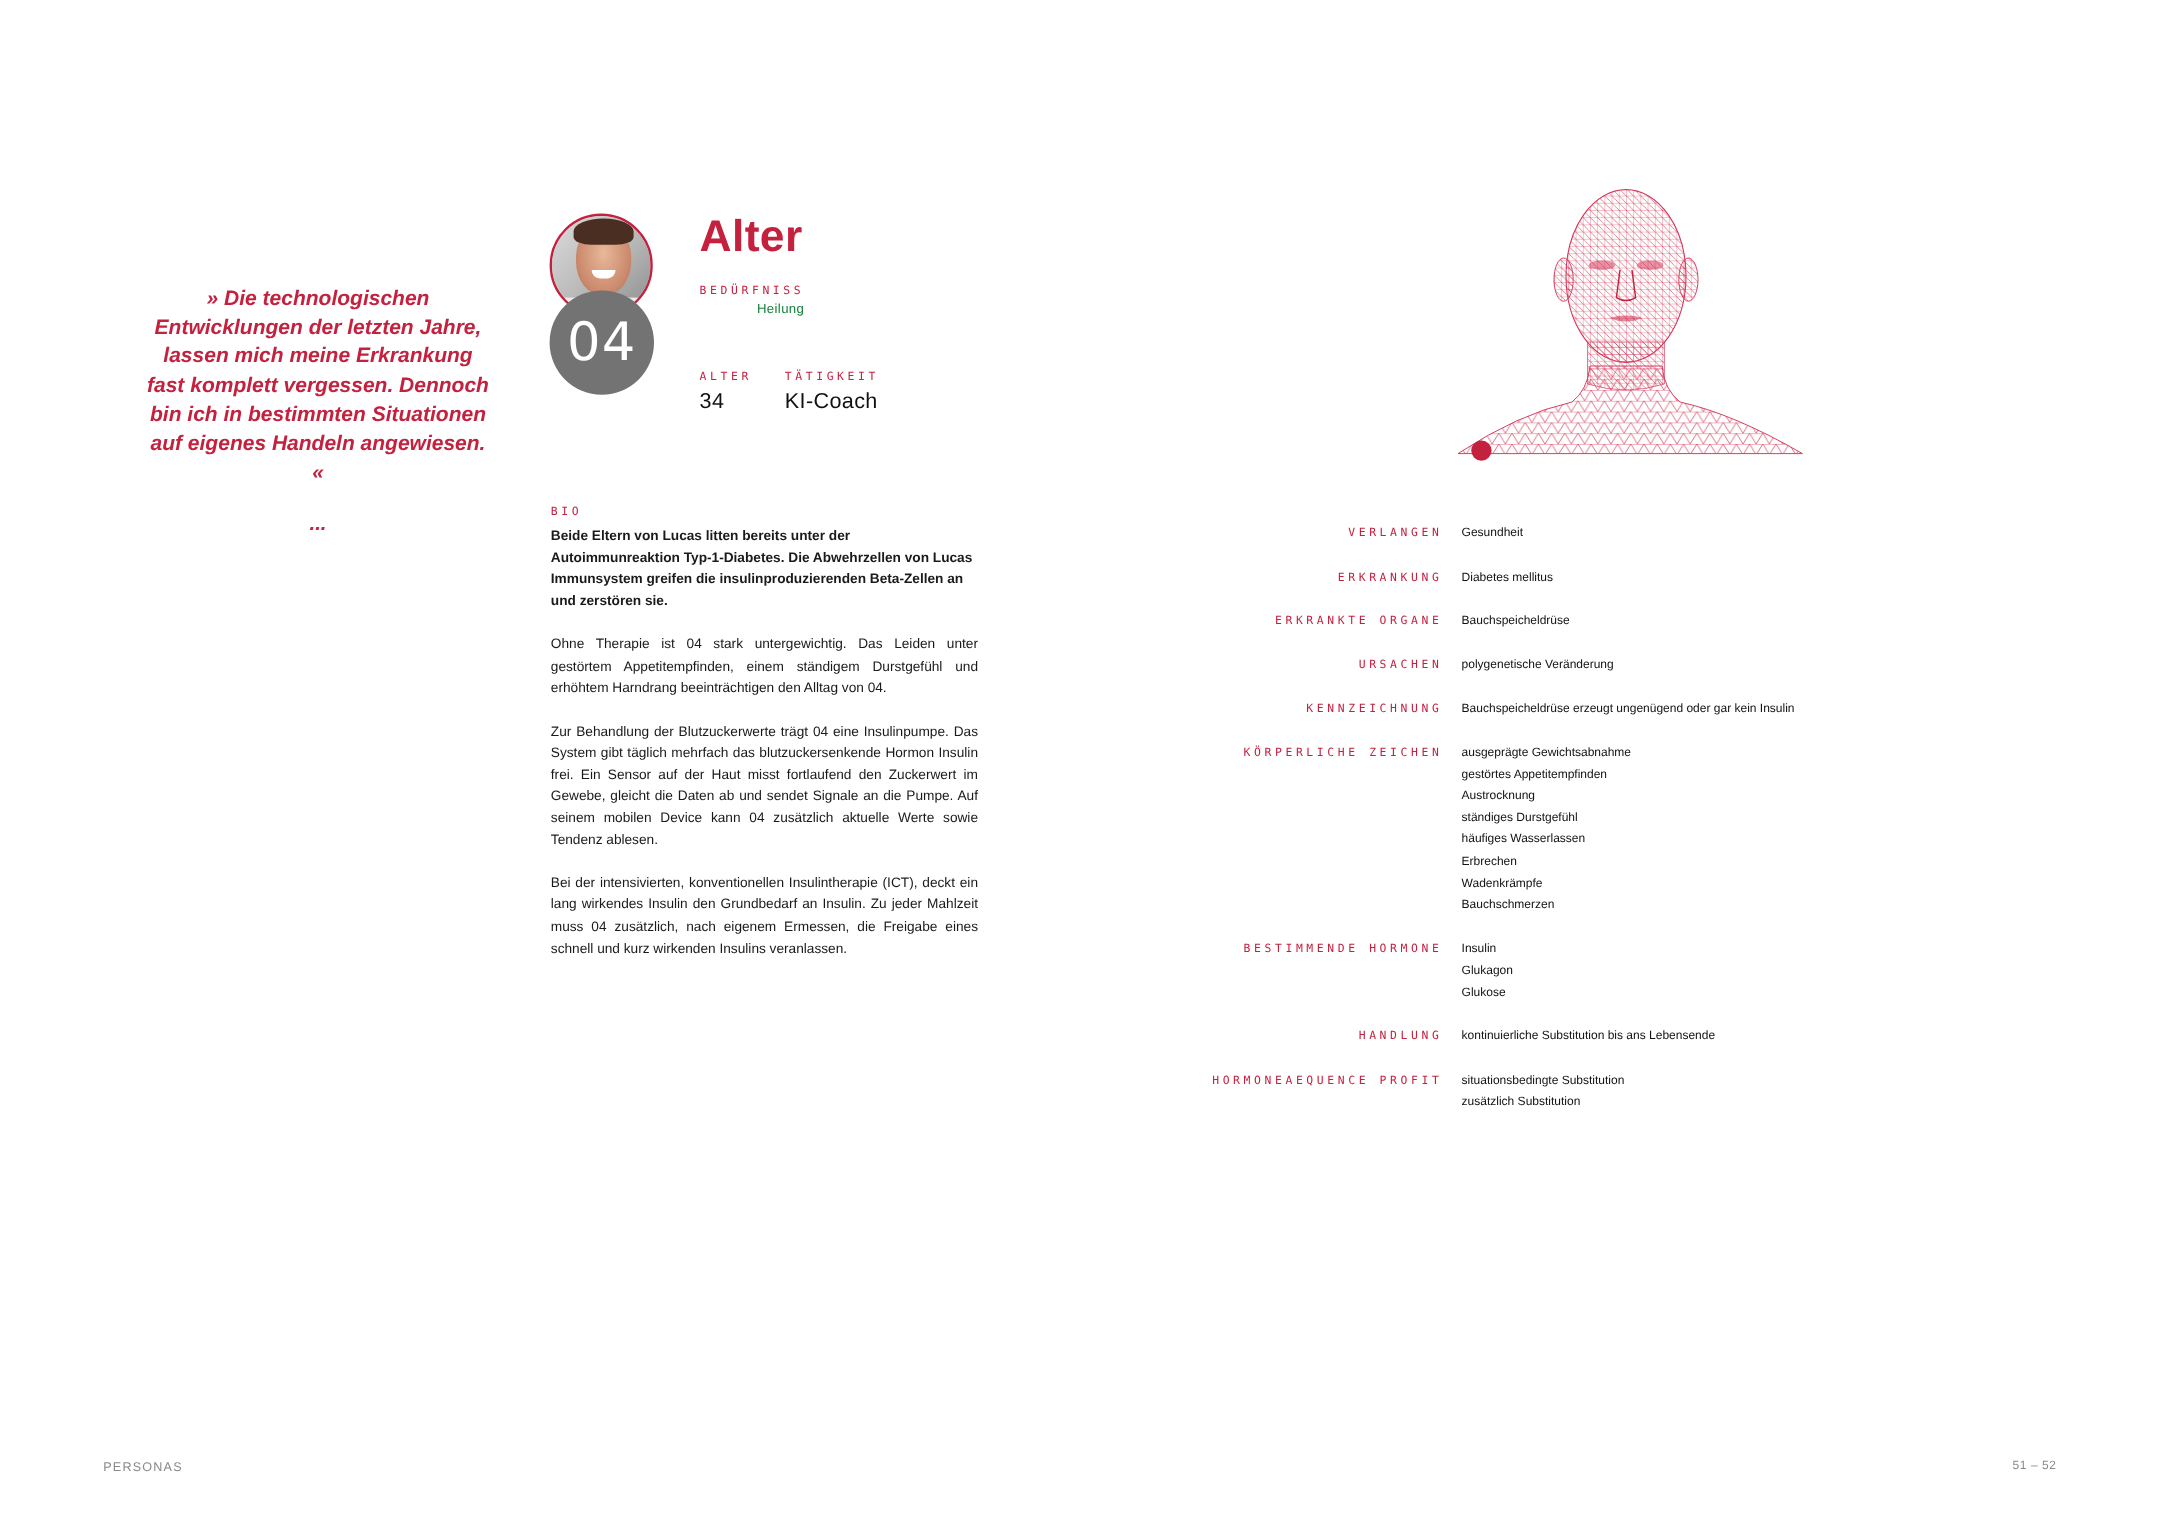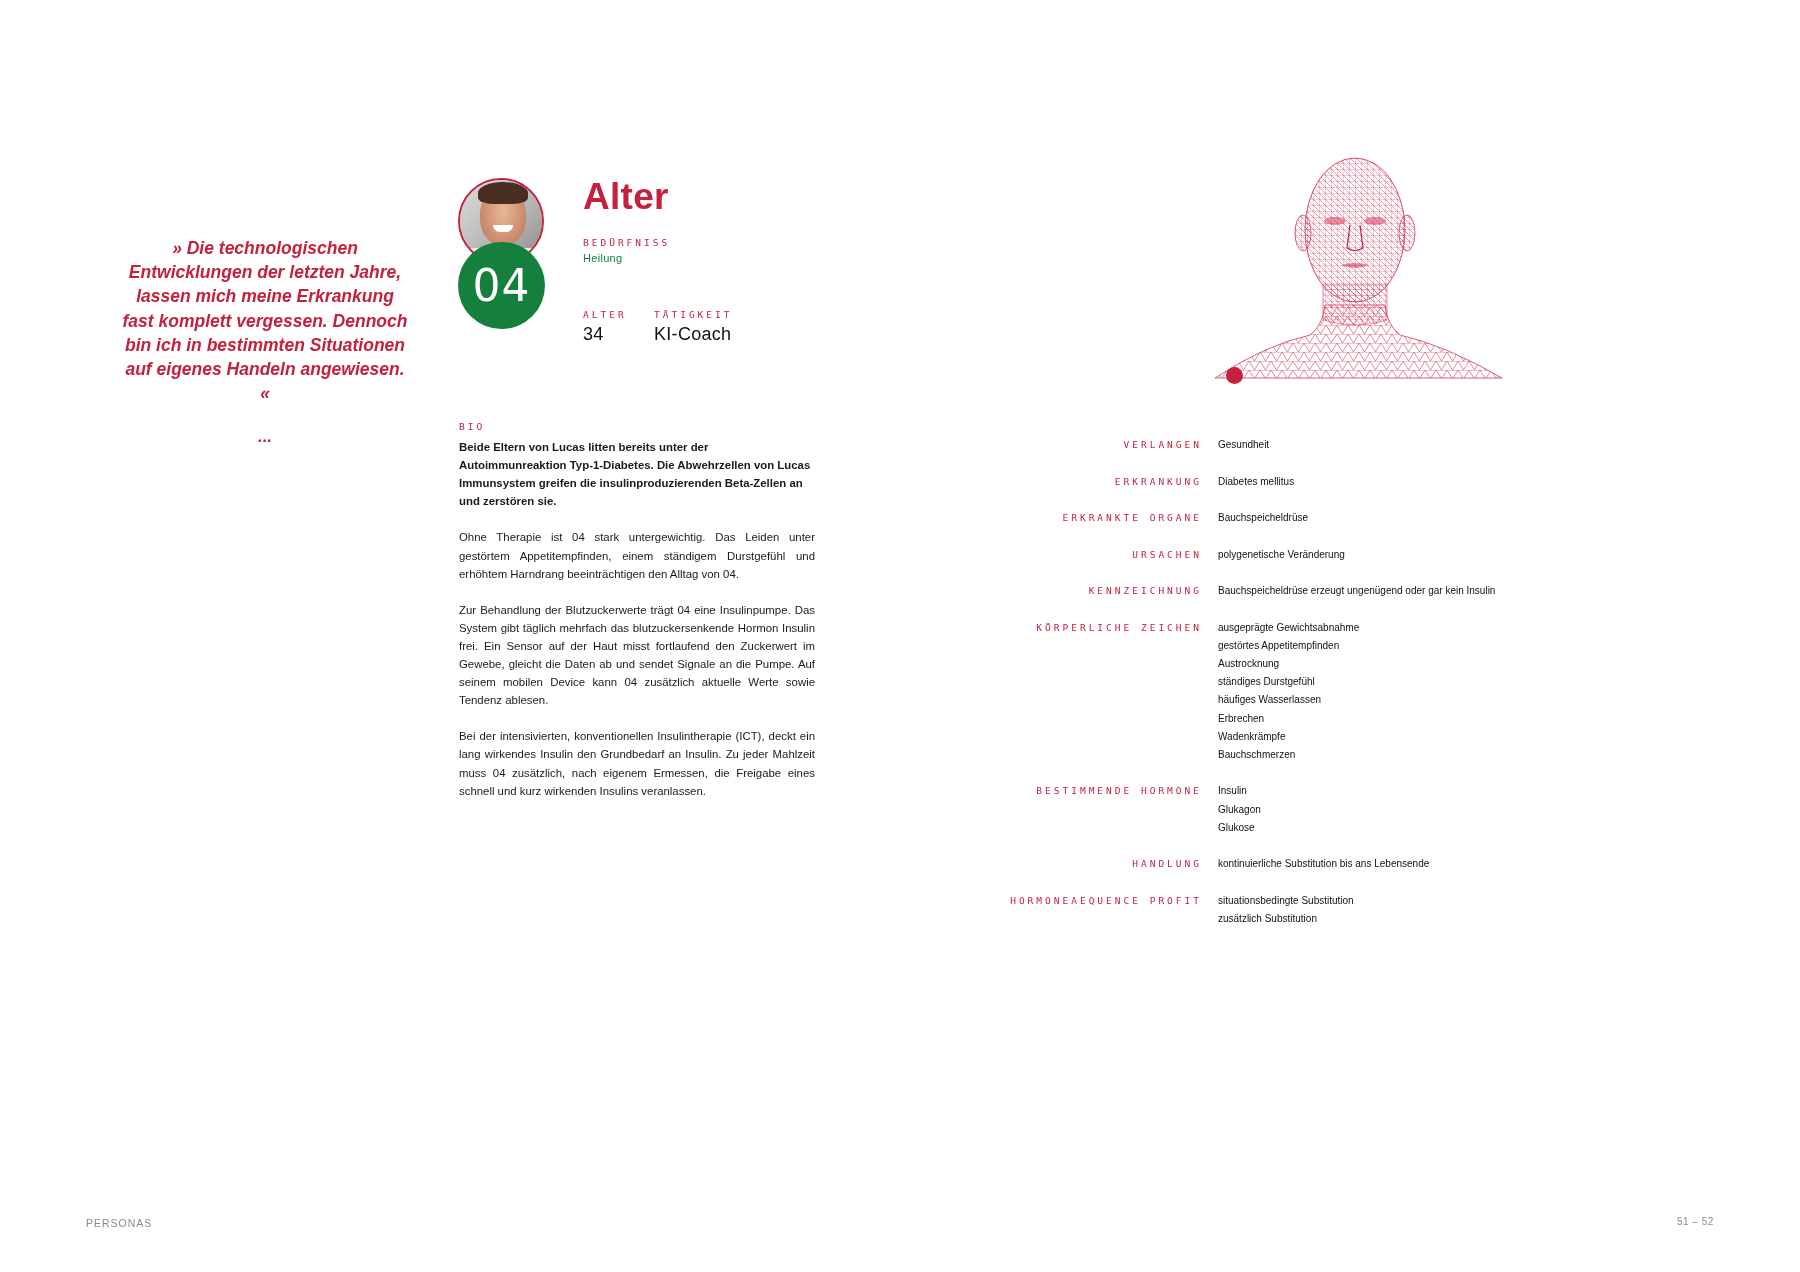--- a/index.html
+++ b/index.html
@@ -10,25 +10,25 @@
   .quote { font-family: "Liberation Sans", sans-serif; font-style: italic; font-weight: bold; font-size: 17.5px; line-height: 24.2px; }
   .ellipsis { font-style: italic; font-weight: bold; font-size: 17px; margin: 22px 0 38px; line-height: 20px; }
 
   .avatar { position: absolute; left: 458px; top: 178px; width: 86px; height: 86px; border-radius: 50%; border: 2px solid #c4213f; overflow: hidden; background: #c9c9c9; }
   .avatar-bg { position: absolute; inset: 0; background: linear-gradient(135deg,#dcdcdc 0%,#b7b7b7 55%,#8d8d8d 100%); }
   .avatar-face { position: absolute; left: 20px; top: 8px; width: 46px; height: 58px; border-radius: 45% 45% 48% 48%; background: radial-gradient(ellipse at 50% 40%, #e8b89a 0%, #c9876a 70%, #9a5e46 100%); }
   .avatar-hair { position: absolute; left: 18px; top: 2px; width: 50px; height: 22px; border-radius: 50% 50% 30% 30%; background: #4a2e22; }
   .avatar-smile { position: absolute; left: 33px; top: 45px; width: 20px; height: 7px; border-radius: 0 0 10px 10px; background: #ffffff; }
   .avatar-shirt { position: absolute; left: 0; top: 68px; width: 86px; height: 30px; background: #ececec; }
 
-  .number-badge { position: absolute; left: 458px; top: 242px; width: 87px; height: 87px; border-radius: 50%; background: #15803d; color: #ffffff; display: flex; align-items: center; justify-content: center; font-family: "DejaVu Sans", sans-serif; font-size: 44px; letter-spacing: 1px; }
+  .number-badge { position: absolute; left: 458px; top: 242px; width: 87px; height: 87px; border-radius: 50%; background: #737373; color: #ffffff; display: flex; align-items: center; justify-content: center; font-family: "DejaVu Sans", sans-serif; font-size: 44px; letter-spacing: 1px; }
 
   .name { position: absolute; left: 583px; top: 176px; font-size: 37px; font-weight: bold; color: #c4213f; letter-spacing: 0.3px; }
   .mono-label { font-family: "DejaVu Sans Mono", monospace; font-size: 9.5px; letter-spacing: 3px; color: #c4213f; text-transform: uppercase; }
-  .need { position: absolute; left: 583px; top: 237px; }
+  .need { position: absolute; left: 583px; top: 237px; text-align: right; }
   .need .val { font-size: 11px; margin-top: 4px; color: #15803d; letter-spacing: 0.3px; }
   .age { position: absolute; left: 583px; top: 309px; }
   .job { position: absolute; left: 654px; top: 309px; }
   .age .val, .job .val { font-size: 18px; margin-top: 4px; color: #111; letter-spacing: 0.3px; }
 
   .bio { position: absolute; left: 459px; top: 418px; width: 356px; font-size: 11.4px; line-height: 18.1px; color: #1a1a1a; text-align: justify; }
   .bio .lead { font-weight: bold; text-align: left; }
   .bio p { margin-bottom: 18px; }
   .bio .mono-label { display: block; margin-bottom: 2px; }
 

